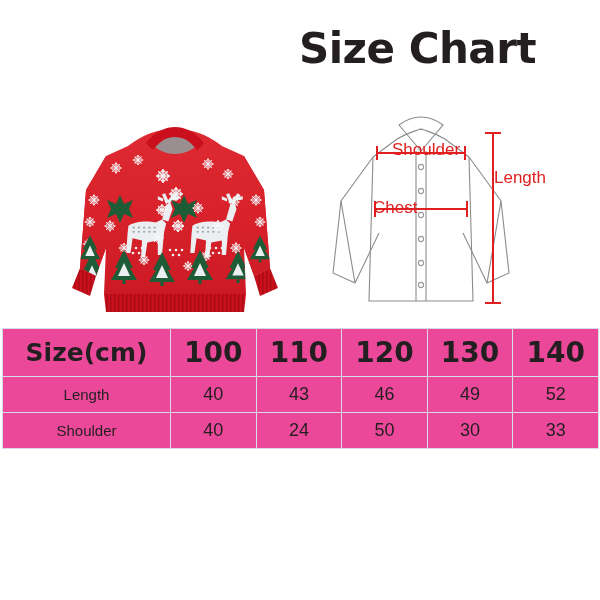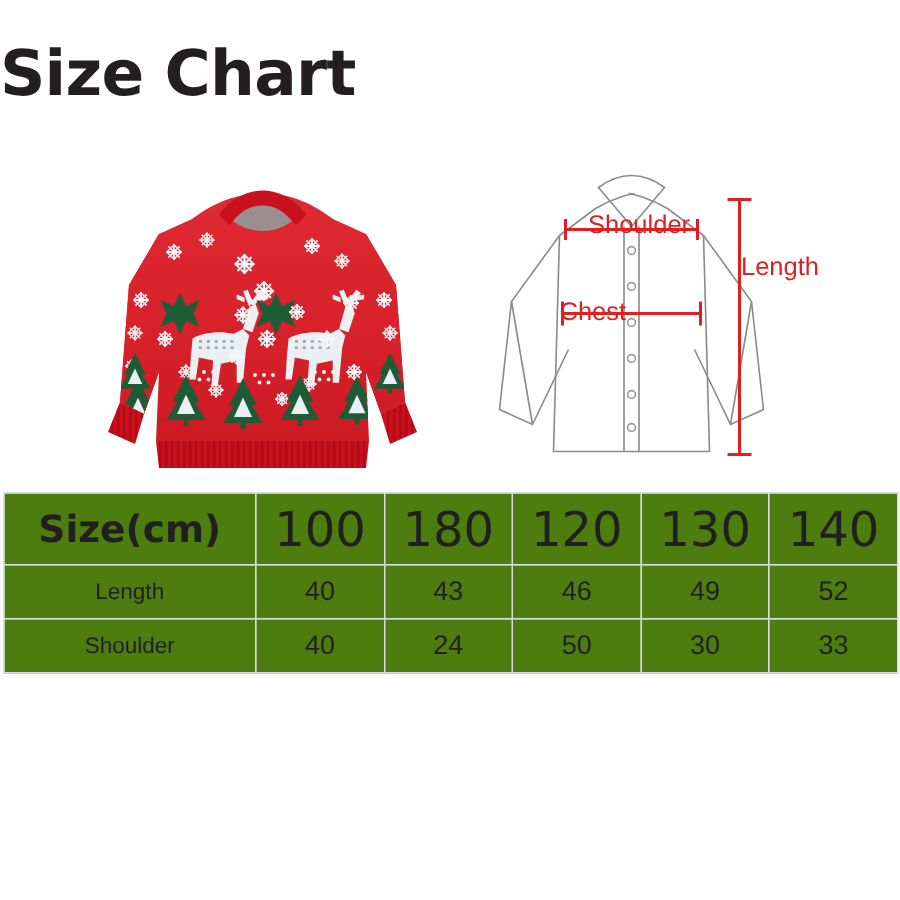--- a/index.html
+++ b/index.html
@@ -8,21 +8,21 @@
     background:#ffffff;
     font-family:"Liberation Sans", sans-serif;
     position:relative;
     overflow:hidden;
   }
 
   
   #title {
     position:absolute;
     top:24px; left:0; width:536px;
-    text-align:left;
+    text-align:right;
     font-size:42px;
     font-weight:bold;
     color:#231f20;
     letter-spacing:-0.5px;
     font-family:"DejaVu Sans", sans-serif;
   }
 
   
   #sweater-photo {
     position:absolute;
@@ -55,37 +55,37 @@
     position:absolute;
     left:2px; top:328px;
     width:596px;
     border-collapse:collapse;
     table-layout:fixed;
   }
   #size-table td {
     border:1px solid #d9dbe9;
     text-align:center;
     color:#231f20;
-    background:#4d7c0f;
+    background:#ec4899;
   }
   #size-table col.label-col { width:168px; }
   #size-table col.size-col  { width:85.6px; }
 
   #size-table tr.header-row td { height:48px; }
   #size-table tr.data-row td   { height:36px; }
 
   .hdr-size {
     font-family:"DejaVu Sans", sans-serif;
     font-weight:bold;
     font-size:25px;
   }
   .hdr-num {
     font-family:"DejaVu Sans", sans-serif;
-    font-weight:normal;
-    font-size:32px;
+    font-weight:bold;
+    font-size:28px;
   }
   .row-label { font-size:15px; }
   .cell-val  { font-size:18px; }
 </style>
 </head>
 <body>
 
 <div id="title">Size Chart</div>
 
 <div id="sweater-photo">
@@ -313,21 +313,21 @@
       <col class="size-col">
     <col class="size-col">
       <col class="size-col">
   </colgroup>
   <tbody>
     <tr class="header-row">
       <td>
         <span class="hdr-size">Size</span><span class="hdr-size unit">(cm)</span>
       </td>
       <td class="hdr-num">100</td>
-      <td class="hdr-num">180</td>
+      <td class="hdr-num">110</td>
       <td class="hdr-num">120</td>
       <td class="hdr-num">130</td>
       <td class="hdr-num">140</td>
     </tr>
 
     <tr class="data-row">
       <td class="row-label">Length</td>
       <td class="cell-val">40</td>
       <td class="cell-val">43</td>
       <td class="cell-val">46</td>

